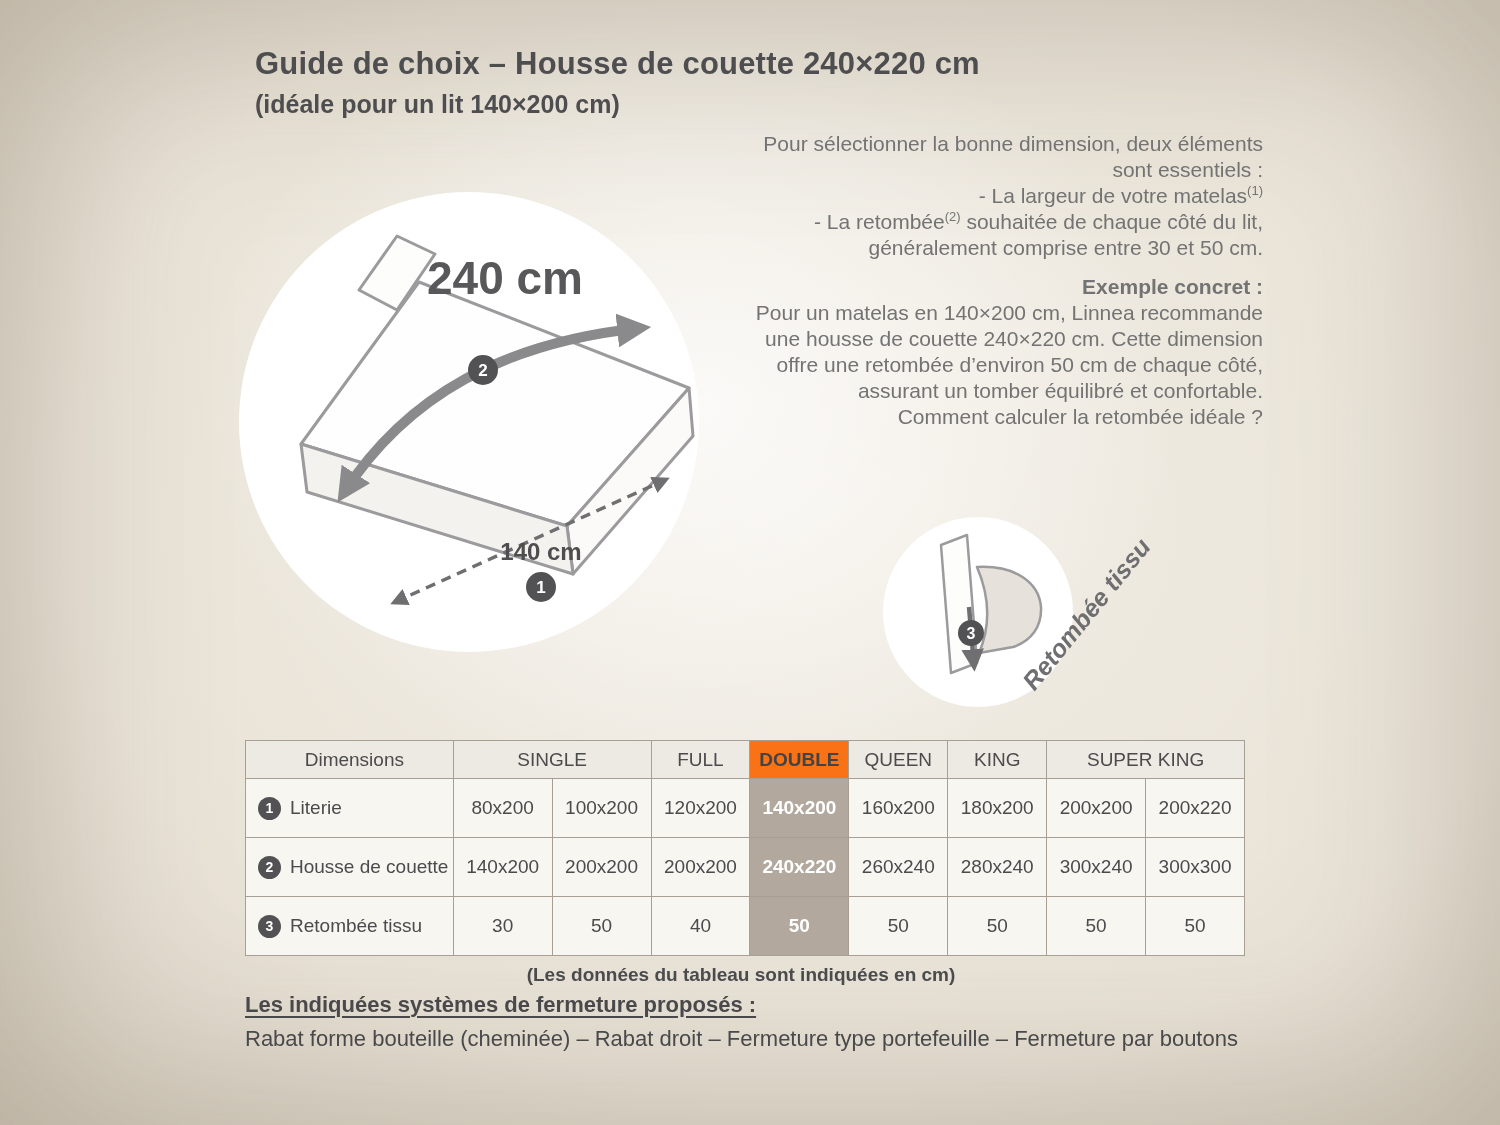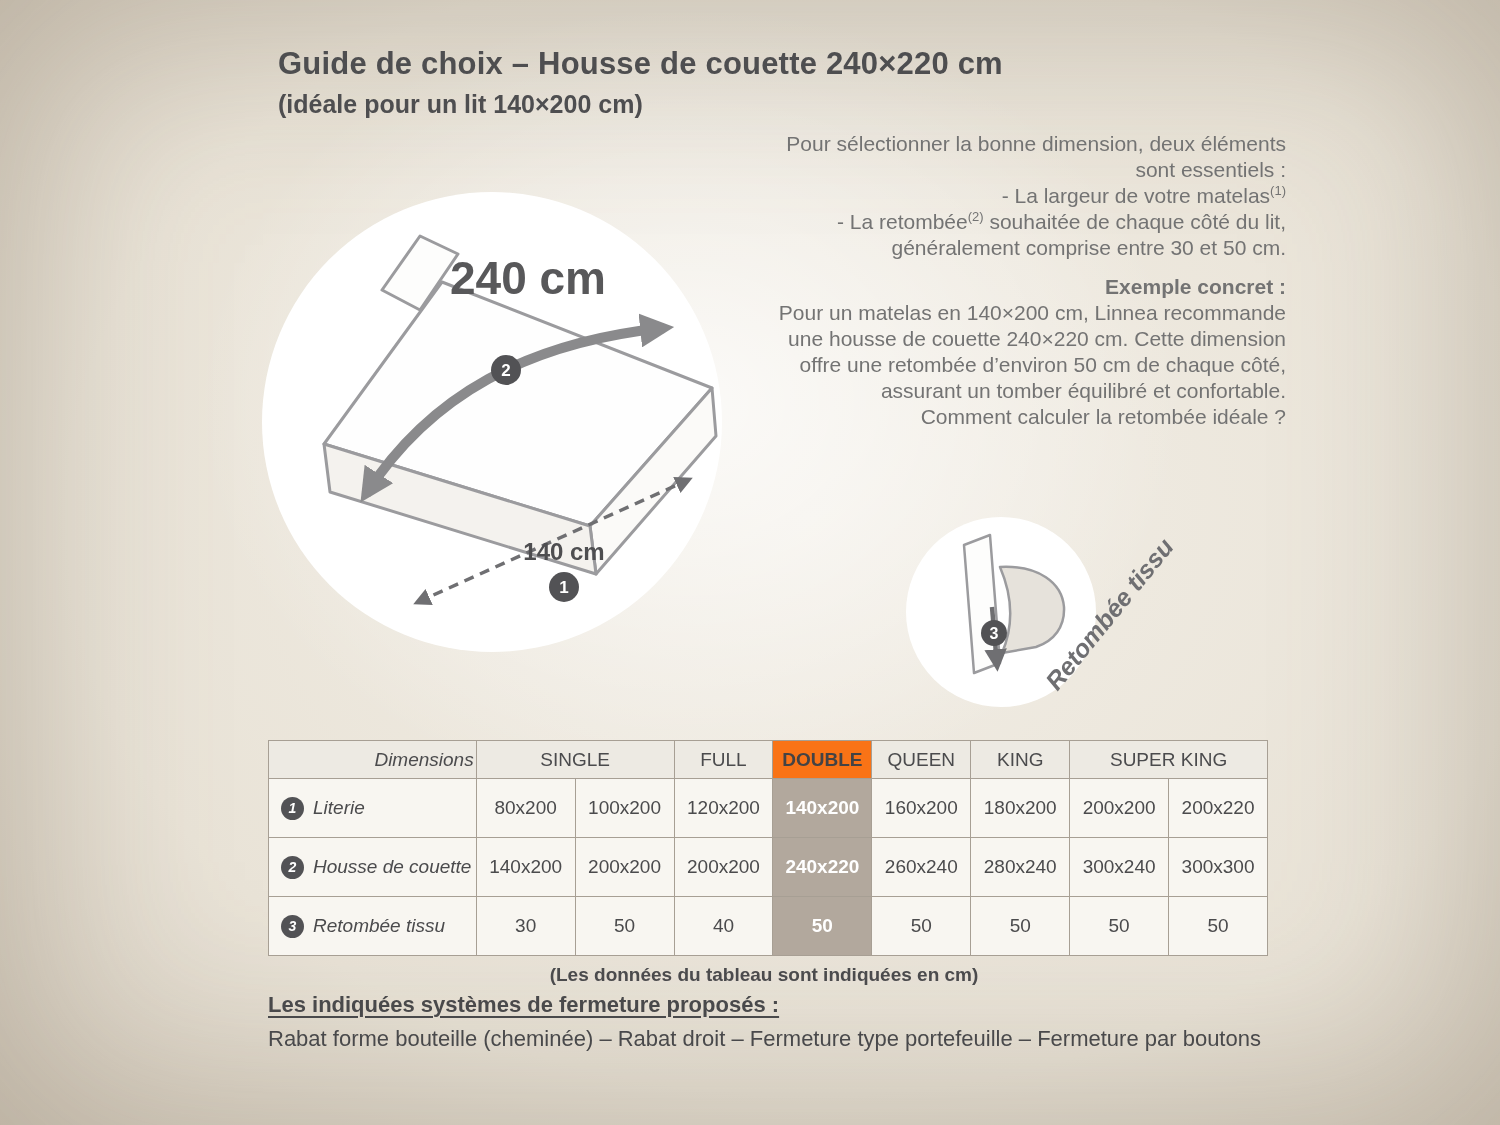--- a/index.html
+++ b/index.html
@@ -11,21 +11,21 @@
     overflow:hidden;
     background:
       radial-gradient(ellipse 760px 620px at 46% 36%, rgba(255,255,255,.75) 0%, rgba(255,255,255,0) 65%),
       radial-gradient(ellipse 1350px 1050px at 54% 46%, #f2eee6 0%, #e9e3d7 55%, #d6cdbf 85%, #c9bfae 100%);
   }
   body::before {
     content:""; position:absolute; inset:0; z-index:0;
     box-shadow: inset 0 0 190px 35px rgba(122,109,89,.30);
     pointer-events:none;
   }
-  .page { position:absolute; inset:0; z-index:1;margin-left:23px; }
+  .page { position:absolute; inset:0; z-index:1; }
 
   .title { position:absolute; left:255px; top:46px; font-size:31px; font-weight:700; color:#4e4e50; letter-spacing:.2px; }
   .subtitle { position:absolute; left:255px; top:90px; font-size:25px; font-weight:700; color:#4e4e50; }
 
   .circle-main { position:absolute; left:237px; top:190px; width:465px; height:465px; }
   .circle-small { position:absolute; left:881px; top:515px; width:194px; height:194px; }
 
   .info { position:absolute; left:755px; top:131px; width:508px; font-size:21px; line-height:26px; color:#737373;text-align:right; }
   .info p { margin:0; }
   .info .spacer { height:13px; }
@@ -39,21 +39,21 @@
   }
 
   table.dim-table {
     position:absolute; left:245px; top:740px; width:1000px;
     border-collapse:collapse; font-size:19px; color:#4b4b4d;
     background:#f8f6f1;
   }
   .dim-table th, .dim-table td { border:1px solid #a79f94; text-align:center; padding:0 2px; }
   .dim-table th { height:38px; font-weight:400; background:#edeae3; }
   .dim-table td { height:59px; background:#f8f6f1; }
-  .dim-table .cell-left { text-align:right; padding-left:12px;font-style:italic; }
+  .dim-table .cell-left { text-align:center; padding-left:12px; }
   .dim-table th.hl-head { background:#f97316; font-weight:700; color:#434345; }
   .dim-table td.hl { background:#b2a89d; color:#ffffff; font-weight:700; }
   .row-label { display:flex; align-items:center; }
   .badge {
     display:inline-flex; width:23px; height:23px; border-radius:50%;
     background:#525255; color:#fff; font-size:14px; font-weight:700;
     align-items:center; justify-content:center; margin-right:9px; flex:0 0 23px;
   }
 
   .note { position:absolute; left:241px; top:964px; width:1000px; text-align:center; font-size:19px; font-weight:700; color:#4b4b4d; }

